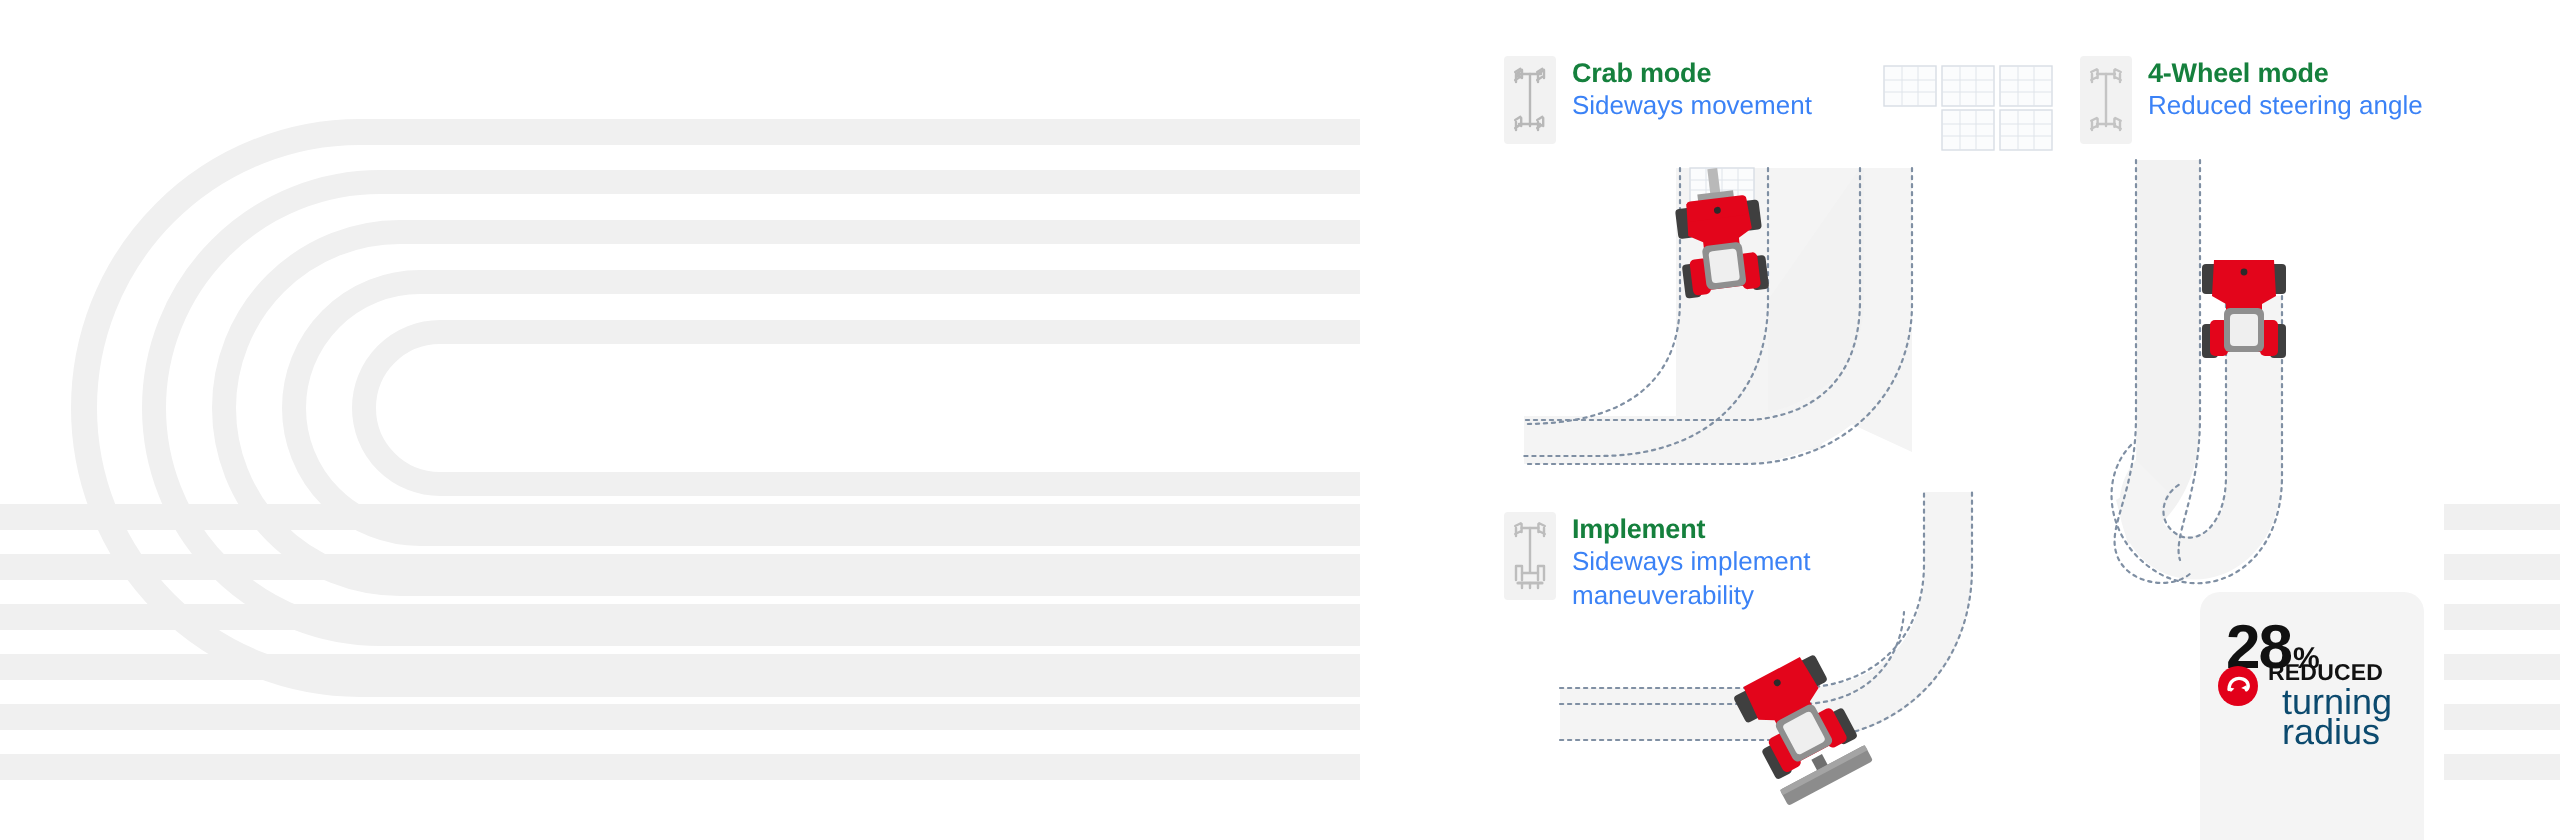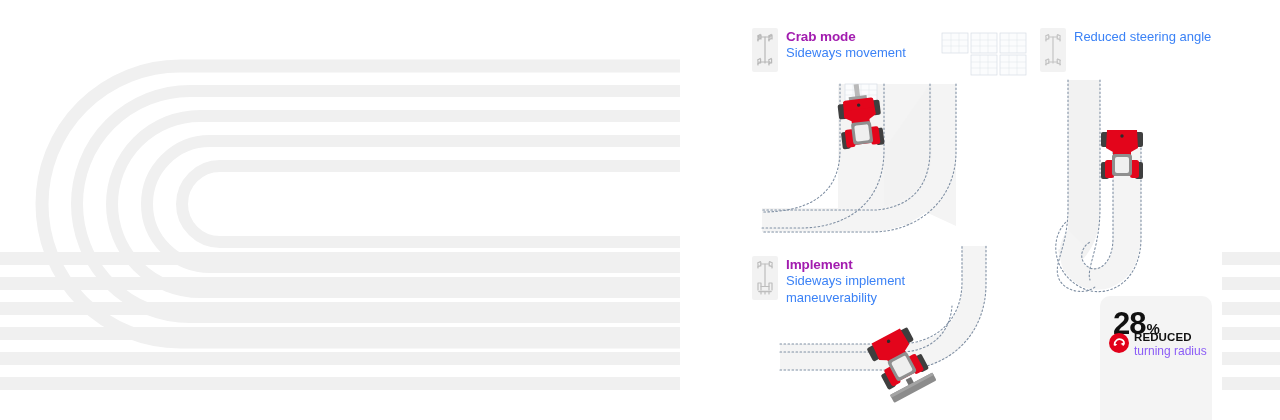--- a/index.html
+++ b/index.html
@@ -15,39 +15,39 @@
   
   .bg-art{position:absolute;left:0;top:0;width:1280px;height:420px;pointer-events:none;}
 
   .label-block{position:absolute;display:flex;align-items:flex-start;gap:8px;}
   .label-icon{
     width:26px;height:44px;background:#f2f2f2;border-radius:2px;
     display:flex;align-items:center;justify-content:center;flex:0 0 auto;
   }
   .label-text{padding-top:1px;}
   .label-title{
-    font-size:13.5px;font-weight:bold;color:#a21caf;line-height:16px;
+    font-size:13.5px;font-weight:bold;color:#15803d;line-height:16px;
     letter-spacing:-0.1px;white-space:nowrap;
   }
   .label-sub{
     font-size:13px;color:#3b82f6;line-height:16.5px;font-weight:400;
   }
 
   
   .stat-card{
     position:absolute;left:1100px;top:296px;width:112px;height:124px;
     background:#f4f4f4;border-radius:10px 10px 0 0;
   }
   .stat-num-row{position:absolute;left:13px;top:12px;display:flex;align-items:baseline;}
   .stat-num{font-size:31px;font-weight:bold;color:#111;letter-spacing:-1px;line-height:31px;}
   .stat-pct{font-size:15px;font-weight:bold;color:#111;margin-left:1px;}
   .stat-icon{position:absolute;left:8px;top:36px;width:22px;height:22px;}
   .stat-lines{position:absolute;left:34px;top:34px;}
   .stat-l1{font-size:11.5px;font-weight:bold;color:#111;line-height:14px;letter-spacing:0.1px;}
-  .stat-l2{font-size:12px;color:#8b5cf6;line-height:15px;}
+  .stat-l2{font-size:18px;color:#0c4a6e;line-height:15px;margin-left:7px;}
 </style>
 </head>
 <body>
 
 <div class="stage">
 
   <svg class="bg-art" viewBox="0 0 1280 420" width="1280" height="420">
     <defs>
       <clipPath id="clipAll">
           <rect x="0" y="0" width="1280" height="420"></rect>
@@ -268,20 +268,21 @@
         <path d="M2.6 3 L5.4 1.6 M2.6 7 L5.4 5.6 M3 4 L3 8 M5.8 2 L5.8 6"></path>
         <path d="M14.6 1.6 L17.4 3 M14.6 5.6 L17.4 7 M14.2 2 L14.2 6 M17 4 L17 8"></path>
         <path d="M5.5 4 L14.5 4"></path>
         <path d="M10 4 L10 30"></path>
         <path d="M14.6 26 L17.4 27.4 M14.6 30 L17.4 31.4 M14.2 26.4 L14.2 30.4 M17 28 L17 32"></path>
         <path d="M2.6 27.4 L5.4 26 M2.6 31.4 L5.4 30 M3 28 L3 32 M5.8 26.4 L5.8 30.4"></path>
         <path d="M5.5 29 L14.5 29"></path>
       </svg>
     </div>
     <div class="label-text">
+      <div class="label-title">4-Wheel mode</div>
       <div class="label-sub">Reduced steering angle</div>
     </div>
   </div>
 
   <div class="label-block" style="left:752px;top:256px;">
     <div class="label-icon">
       <svg width="20" height="36" viewBox="0 0 20 36" fill="none" stroke="#bdbdbd" stroke-width="1.2" stroke-linecap="round">
         <path d="M2.6 3 L5.4 1.6 M2.6 7 L5.4 5.6 M3 4 L3 8 M5.8 2 L5.8 6"></path>
         <path d="M14.6 1.6 L17.4 3 M14.2 2 L14.2 6 M17 4 L17 8 M14.6 5.6 L17.4 7"></path>
         <path d="M5.8 4 L14.2 4"></path>

